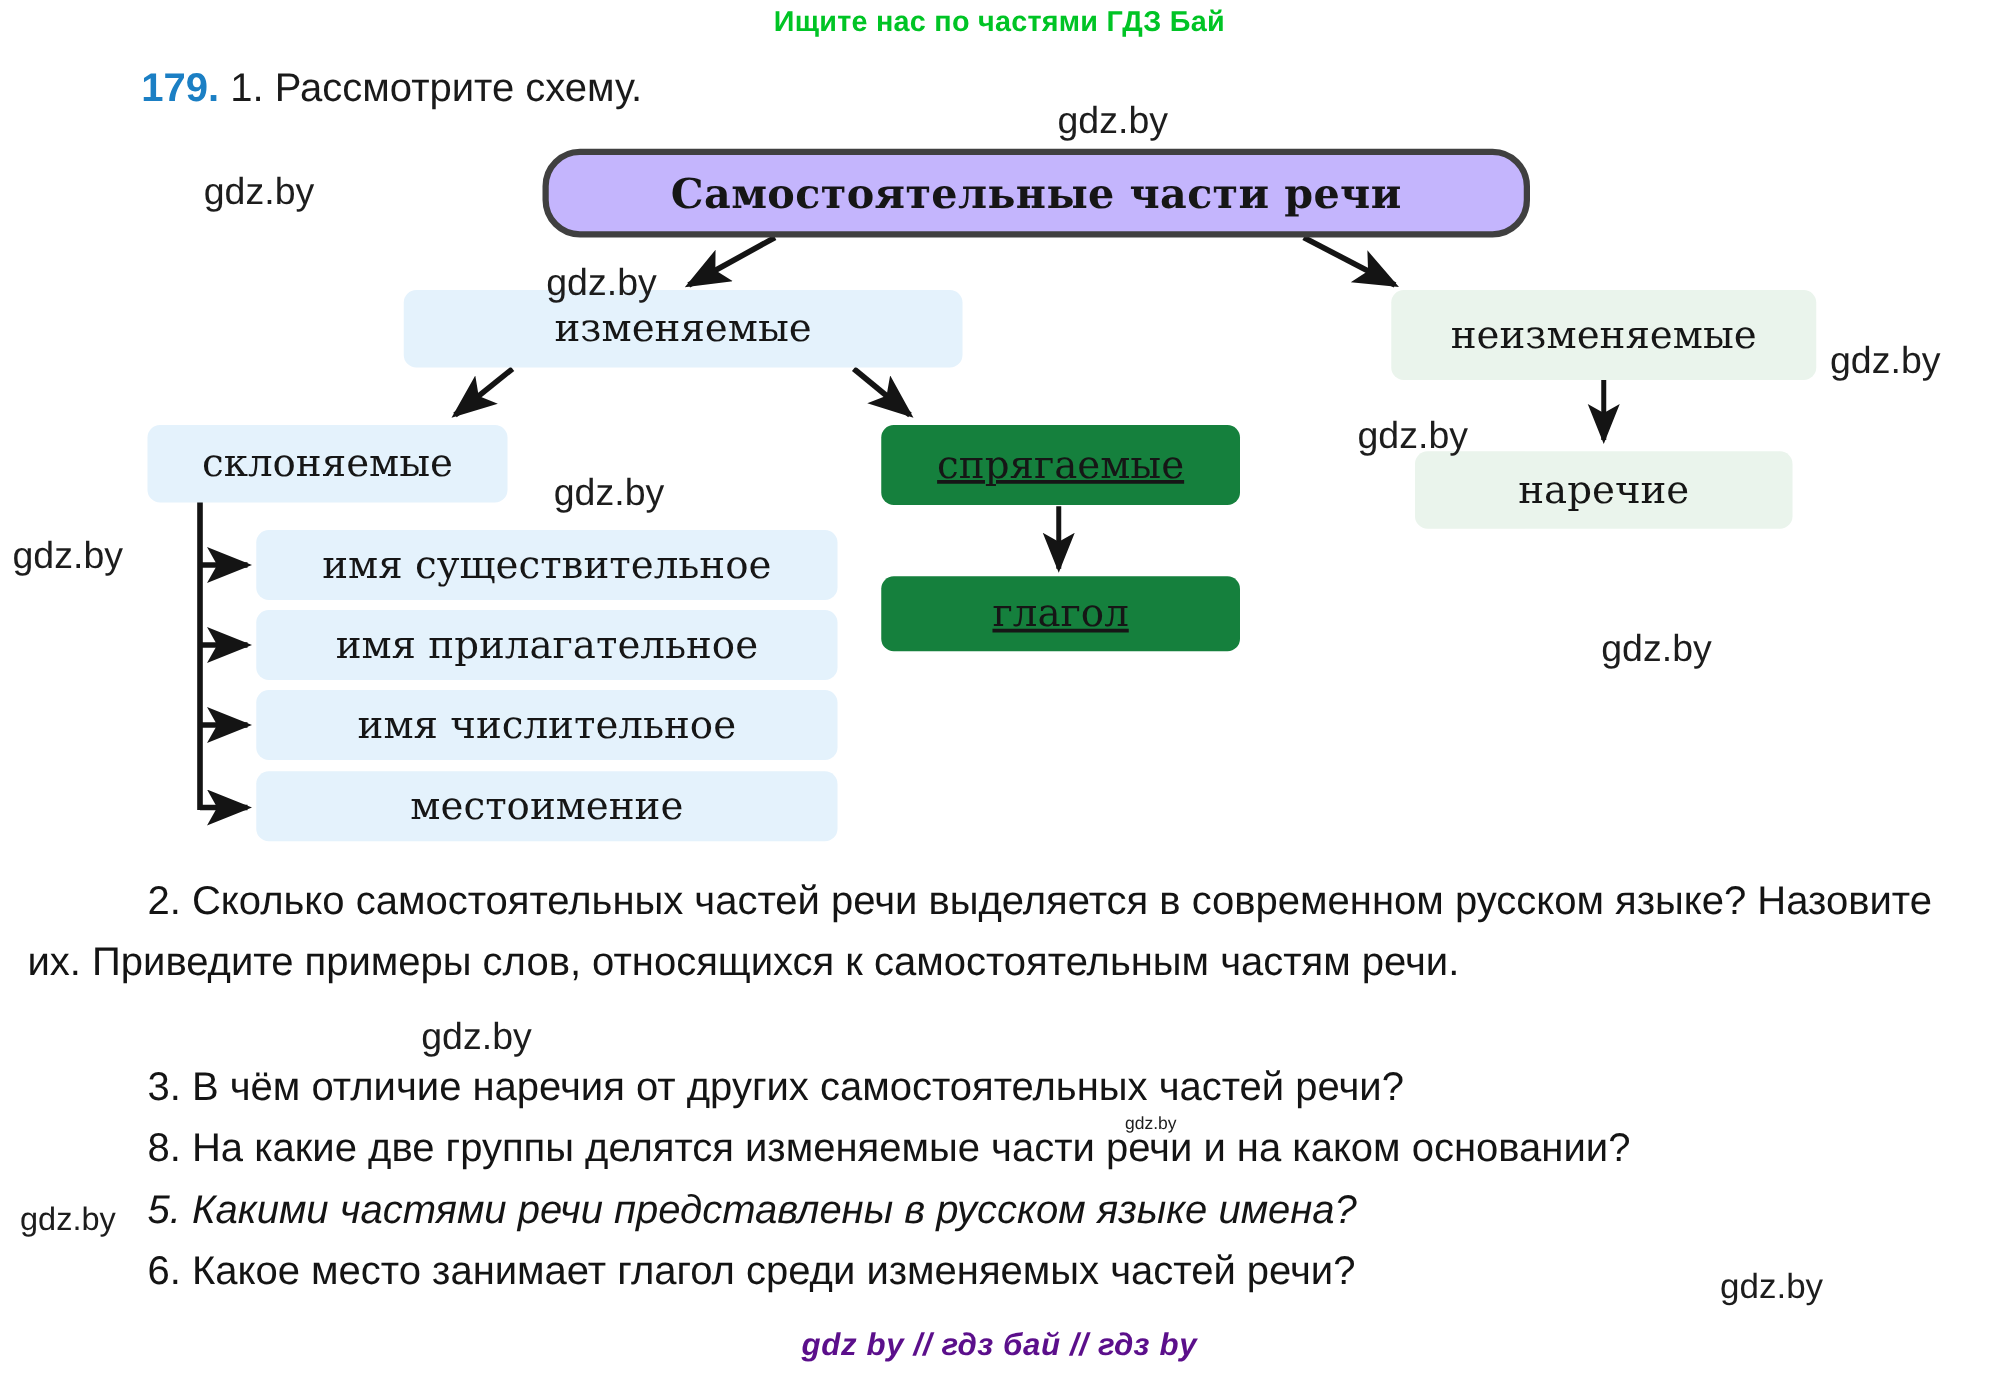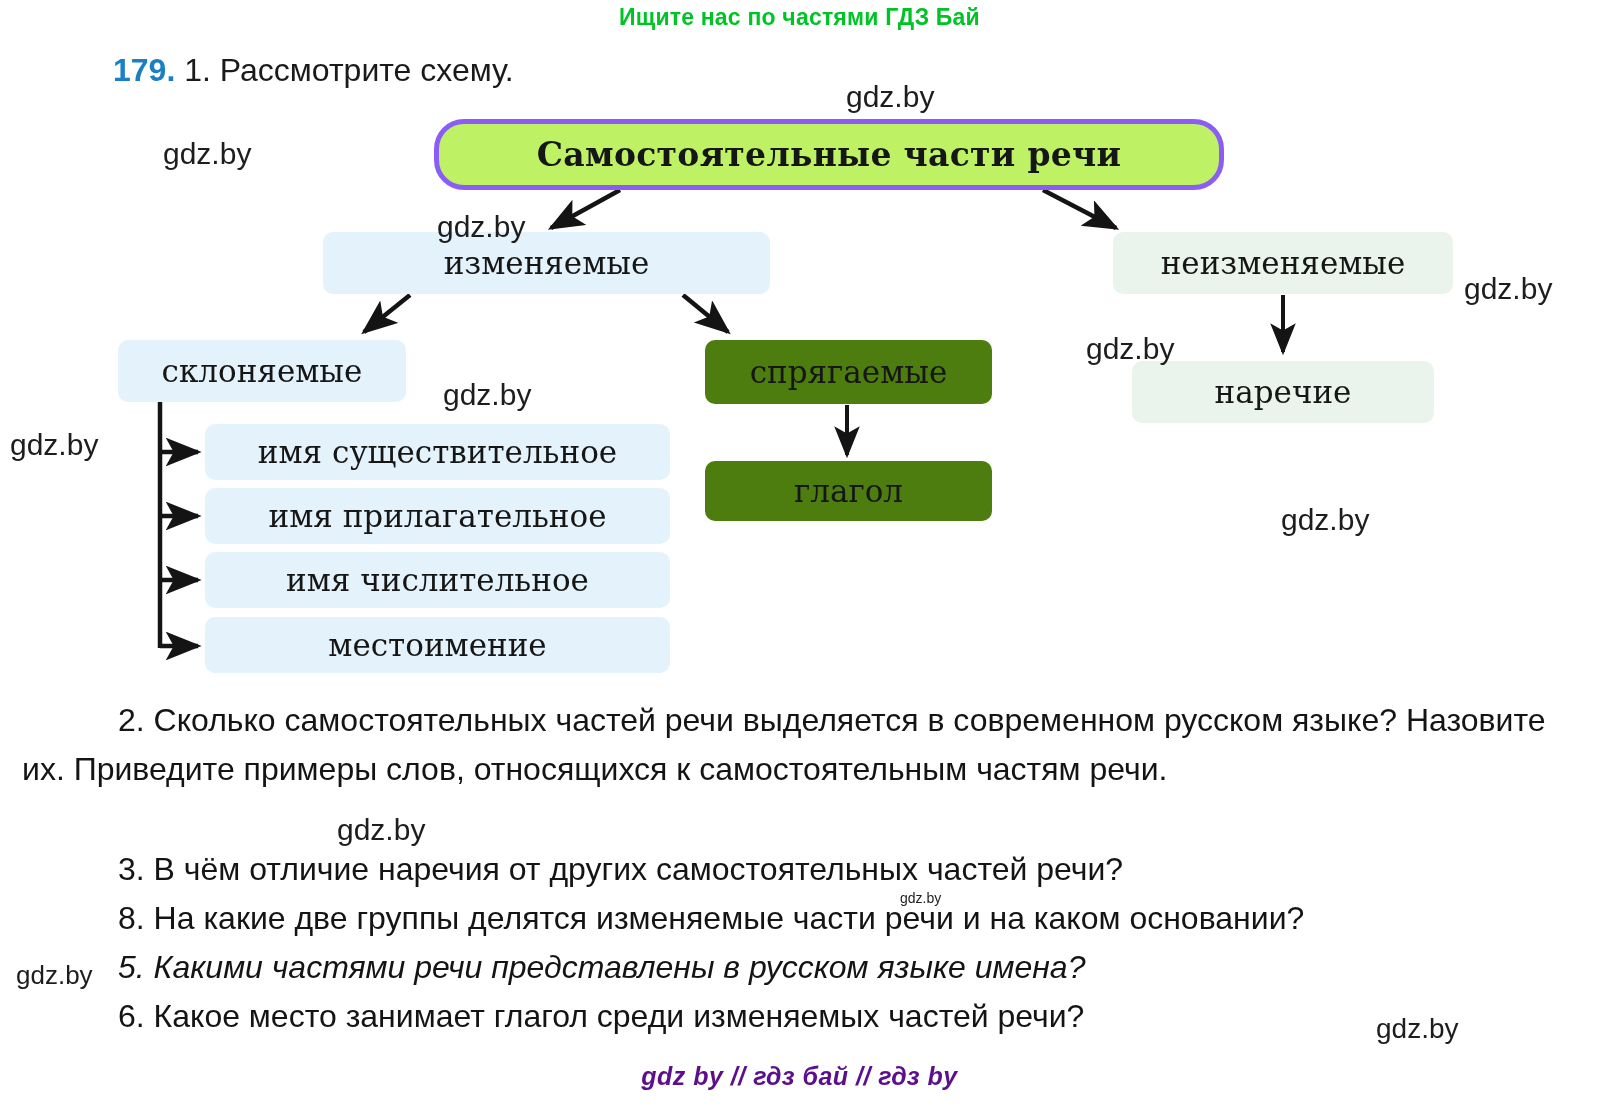--- a/index.html
+++ b/index.html
@@ -61,28 +61,28 @@
     box-sizing: border-box;
     display: flex;
     align-items: center;
     justify-content: center;
     font-family: "DejaVu Serif", "Liberation Serif", serif;
     color: #161616;
     border-radius: 10px;
     white-space: nowrap;
   }
   .node.root {
-    background: #bef264;
-    border: 5px solid #8b5cf6;
+    background: #c4b5fd;
+    border: 5px solid #404040;
     border-radius: 30px;
     font-weight: 700;
     letter-spacing: .3px;
   }
   .node.blue  { background: #e4f2fc; }
-  .node.pink  { background: #4d7c0f; }
+  .node.pink  { background: #15803d; text-decoration: underline; }
   .node.green { background: #eaf4ec; }
 
   
   #arrows {
     position: absolute;
     top: 0; left: 0;
     width: 1599px; height: 690px;
     pointer-events: none;
   }
 
@@ -157,21 +157,21 @@
   </svg>
 
   <div class="node root" style="left:434px; top:119px; width:790px; height:71px; font-size:33px;">
     <span>Самостоятельные части речи</span>
   </div>
 
   <div class="node blue" style="left:323px; top:232px; width:447px; height:62px; font-size:31px;">
     <span>изменяемые</span>
   </div>
 
-  <div class="node green" style="left:1113px; top:232px; width:340px; height:62px; font-size:31px;">
+  <div class="node green" style="left:1113px; top:232px; width:340px; height:72px; font-size:31px;">
     <span>неизменяемые</span>
   </div>
 
   <div class="node blue" style="left:118px; top:340px; width:288px; height:62px; font-size:31px;">
     <span>склоняемые</span>
   </div>
 
   <div class="node pink" style="left:705px; top:340px; width:287px; height:64px; font-size:31px;">
     <span>спрягаемые</span>
   </div>

